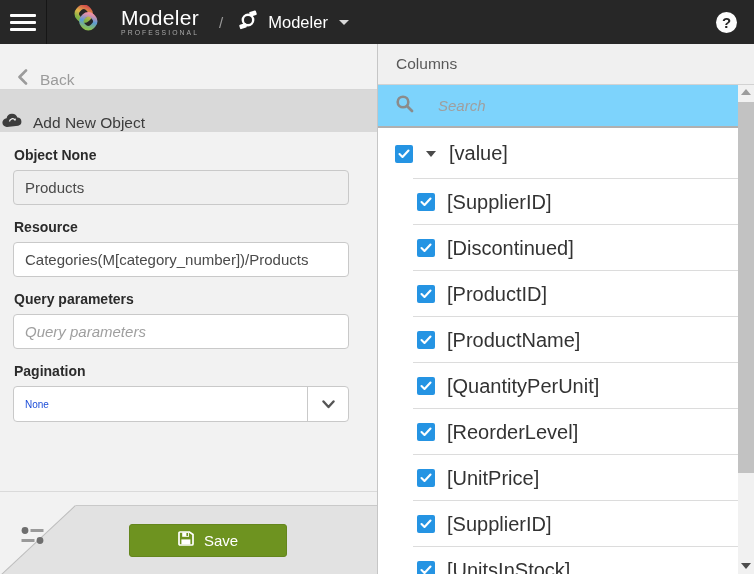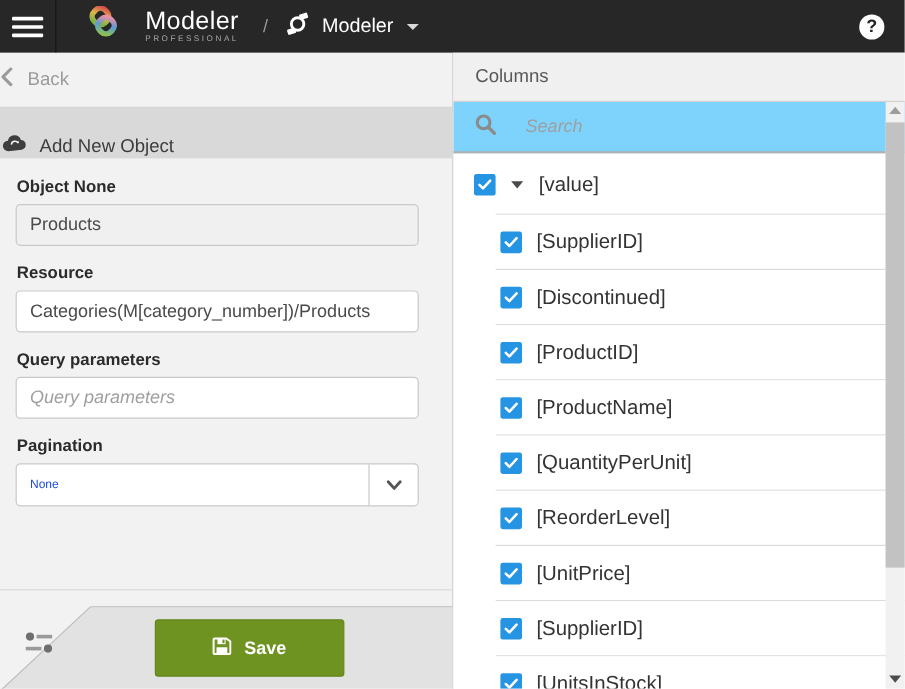--- a/index.html
+++ b/index.html
@@ -25,21 +25,21 @@
   .help-btn { margin-left:auto; margin-right:17px; width:21px; height:21px; border-radius:50%;
     background:#fdfdfd; color:#232323; font-size:15px; font-weight:bold; display:flex;
     align-items:center; justify-content:center; cursor:pointer; }
 
   
   .main { flex:1; display:flex; min-height:0; }
 
   
   .left { width:378px; flex:0 0 378px; background:#f2f2f2; border-right:1px solid #c6c6c6;
     display:flex; flex-direction:column; min-height:0; }
-  .back-row { height:46px; flex:0 0 46px; display:flex; align-items:center; gap:12px; 
+  .back-row { height:46px; flex:0 0 46px; display:flex; align-items:flex-end; gap:12px; padding-left:17px;
     border-bottom:1px solid #d6d6d6; cursor:pointer; }
   .back-label { color:#9b9b9b; font-size:15.5px; }
   .section-bar { height:42px; flex:0 0 42px; background:#d9d9d9; display:flex; align-items:flex-end;
     gap:10px; padding-left:2px; }
   .section-title { color:#3c3c3c; font-size:15.5px; }
   .form-area { flex:1; padding:1px 13px 0 13px; border-bottom:1px solid #dadada; margin-bottom:13px; min-height:0; }
   .f-label { display:block; font-size:14px; font-weight:bold; color:#2b2b2b; margin:14px 0 7px 1px; }
   .f-input { width:336px; height:35px; border:1px solid #c9c9c9; border-radius:4px; padding:0 11px;
     font-size:15px; color:#4a4a4a; background:#fff; font-family:"Liberation Sans", sans-serif; outline:none; }
   .f-input.gray { background:#f0f0f0; }
@@ -50,44 +50,44 @@
   .select-arrow { width:41px; align-self:stretch; border-left:1px solid #c9c9c9; display:flex;
     align-items:center; justify-content:center; }
 
   .left-footer { height:69px; flex:0 0 69px; background:#e2e2e2; border-top:1px solid #c9c9c9;
     position:relative; display:flex; align-items:center; justify-content:center; }
   .corner { position:absolute; left:0; top:-1px; width:76px; height:71px; background:#f2f2f2;
     clip-path:polygon(0 0, 100% 0, 0 100%); }
   .corner-line { position:absolute; left:-13px; top:34px; width:102px; height:1px; background:#bdbdbd;
     transform:rotate(-43deg); }
   .sliders-icon { position:absolute; left:20px; top:19px; }
-  .save-btn { width:158px; height:48px; background:#6e9320; border:1px solid #64861d; border-radius:3px;
+  .save-btn { width:158px; height:33px; background:#6e9320; border:1px solid #64861d; border-radius:3px;
     color:#fff; font-size:15px; display:flex; align-items:center; justify-content:center; gap:10px;
-    cursor:pointer; font-family:"Liberation Sans", sans-serif; margin-left:38px;font-weight:bold; }
+    cursor:pointer; font-family:"Liberation Sans", sans-serif; margin-left:38px; }
 
   
   .right { flex:1; display:flex; flex-direction:column; position:relative; min-height:0; background:#fff; }
   .cols-header { height:41px; flex:0 0 41px; background:#f0f0f0; border-bottom:1px solid #d2d2d2;
     display:flex; align-items:center; padding-left:18px; }
   .cols-title { color:#595959; font-size:15.5px; }
   .search-row { height:43px; flex:0 0 43px; background:#7dd3fc; border-bottom:2px solid #b0b0b0;
     display:flex; align-items:center; gap:24px; padding-left:17px; }
   .search-input { flex:1; border:none; background:transparent; outline:none; font-size:15px;
     color:#444; font-family:"Liberation Sans", sans-serif; height:100%; }
   .search-input::placeholder { color:#9f9f9f; font-style:italic; }
   .col-list { flex:1; overflow:hidden; background:#fff; }
   .row { height:46px; display:flex; align-items:center; position:relative; cursor:pointer; background:#fff; }
   .row.lvl0 { height:51px; padding-left:17px; }
   .row.lvl1 { padding-left:39px; }
   .row::after { content:""; position:absolute; left:35px; right:0; bottom:0; height:1px; background:#dcdcdc; }
   .checkbox { width:18px; height:18px; background:#2594e3; border-radius:2px; display:flex;
     align-items:center; justify-content:center; flex:0 0 18px; }
   .caret { width:0; height:0; border-left:5px solid transparent; border-right:5px solid transparent;
     border-top:6px solid #4a4a4a; margin-left:13px; }
-  .row-label { font-size:17px; color:#333; margin-left:13px; }
+  .row-label { font-size:20px; color:#333; margin-left:13px; }
   .row.lvl1 .row-label { margin-left:12px; }
 
   
   .scrollbar { position:absolute; top:41px; right:0; bottom:0; width:16px; background:#f1f1f1; }
   .sb-up { position:absolute; top:4px; left:3px; width:0; height:0; border-left:5px solid transparent;
     border-right:5px solid transparent; border-bottom:6px solid #9c9c9c; }
   .sb-thumb { position:absolute; top:17px; left:0; right:0; height:371px; background:#c2c2c2; }
   .sb-down { position:absolute; bottom:5px; left:3px; width:0; height:0; border-left:5px solid transparent;
     border-right:5px solid transparent; border-top:6px solid #4d4d4d; }
 </style>

